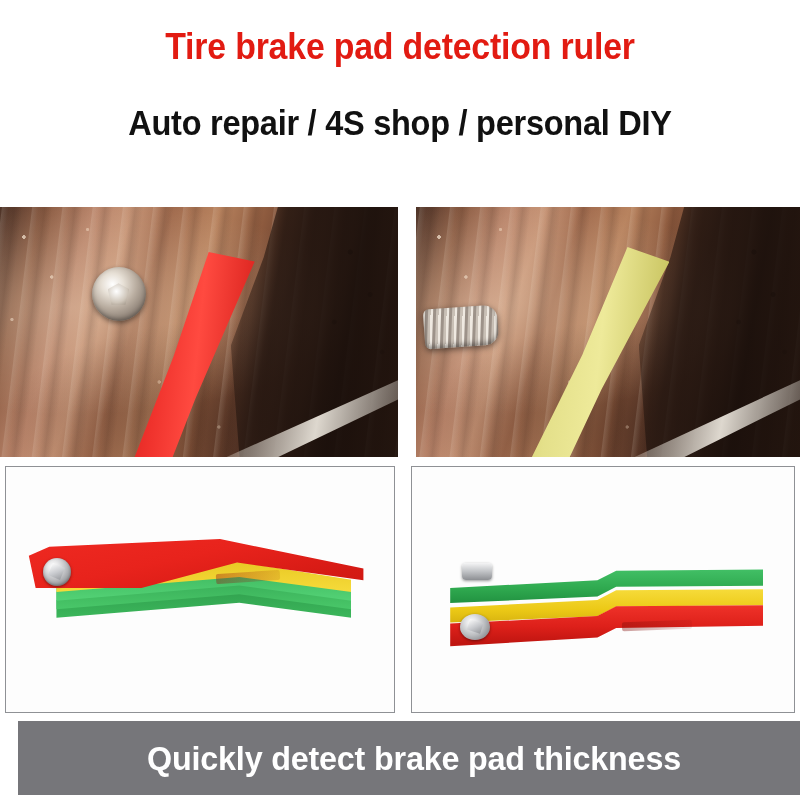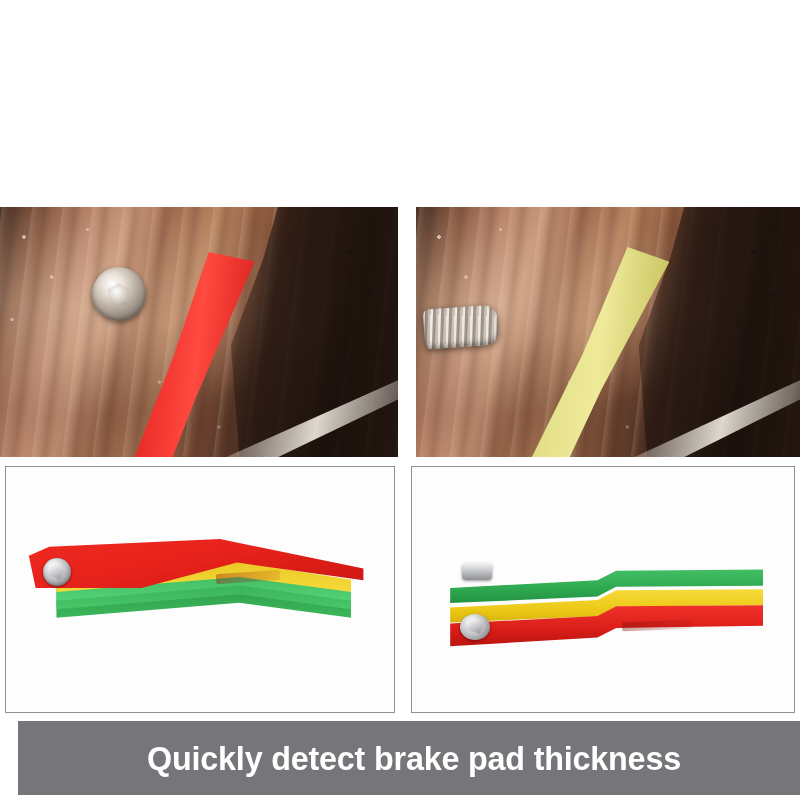--- a/index.html
+++ b/index.html
@@ -348,20 +348,24 @@
     letter-spacing: -0.2px;
     transform: scaleX(0.95);
     white-space: nowrap;
   }
 </style>
 </head>
 <body>
 
 <div class="page">
 
+  <div class="header">
+    <div class="title">Tire brake pad detection ruler</div>
+    <div class="subtitle">Auto repair / 4S shop / personal DIY</div>
+  </div>
 
   <div class="photo-row">
 
     <div class="photo photo-left">
       <div class="rotor"></div>
       <div class="rotor-swirl"></div>
       <div class="rotor-grit"></div>
       <div class="pad-wedge"></div>
       <div class="rotor-edge"></div>
       <div class="bolt"></div>

